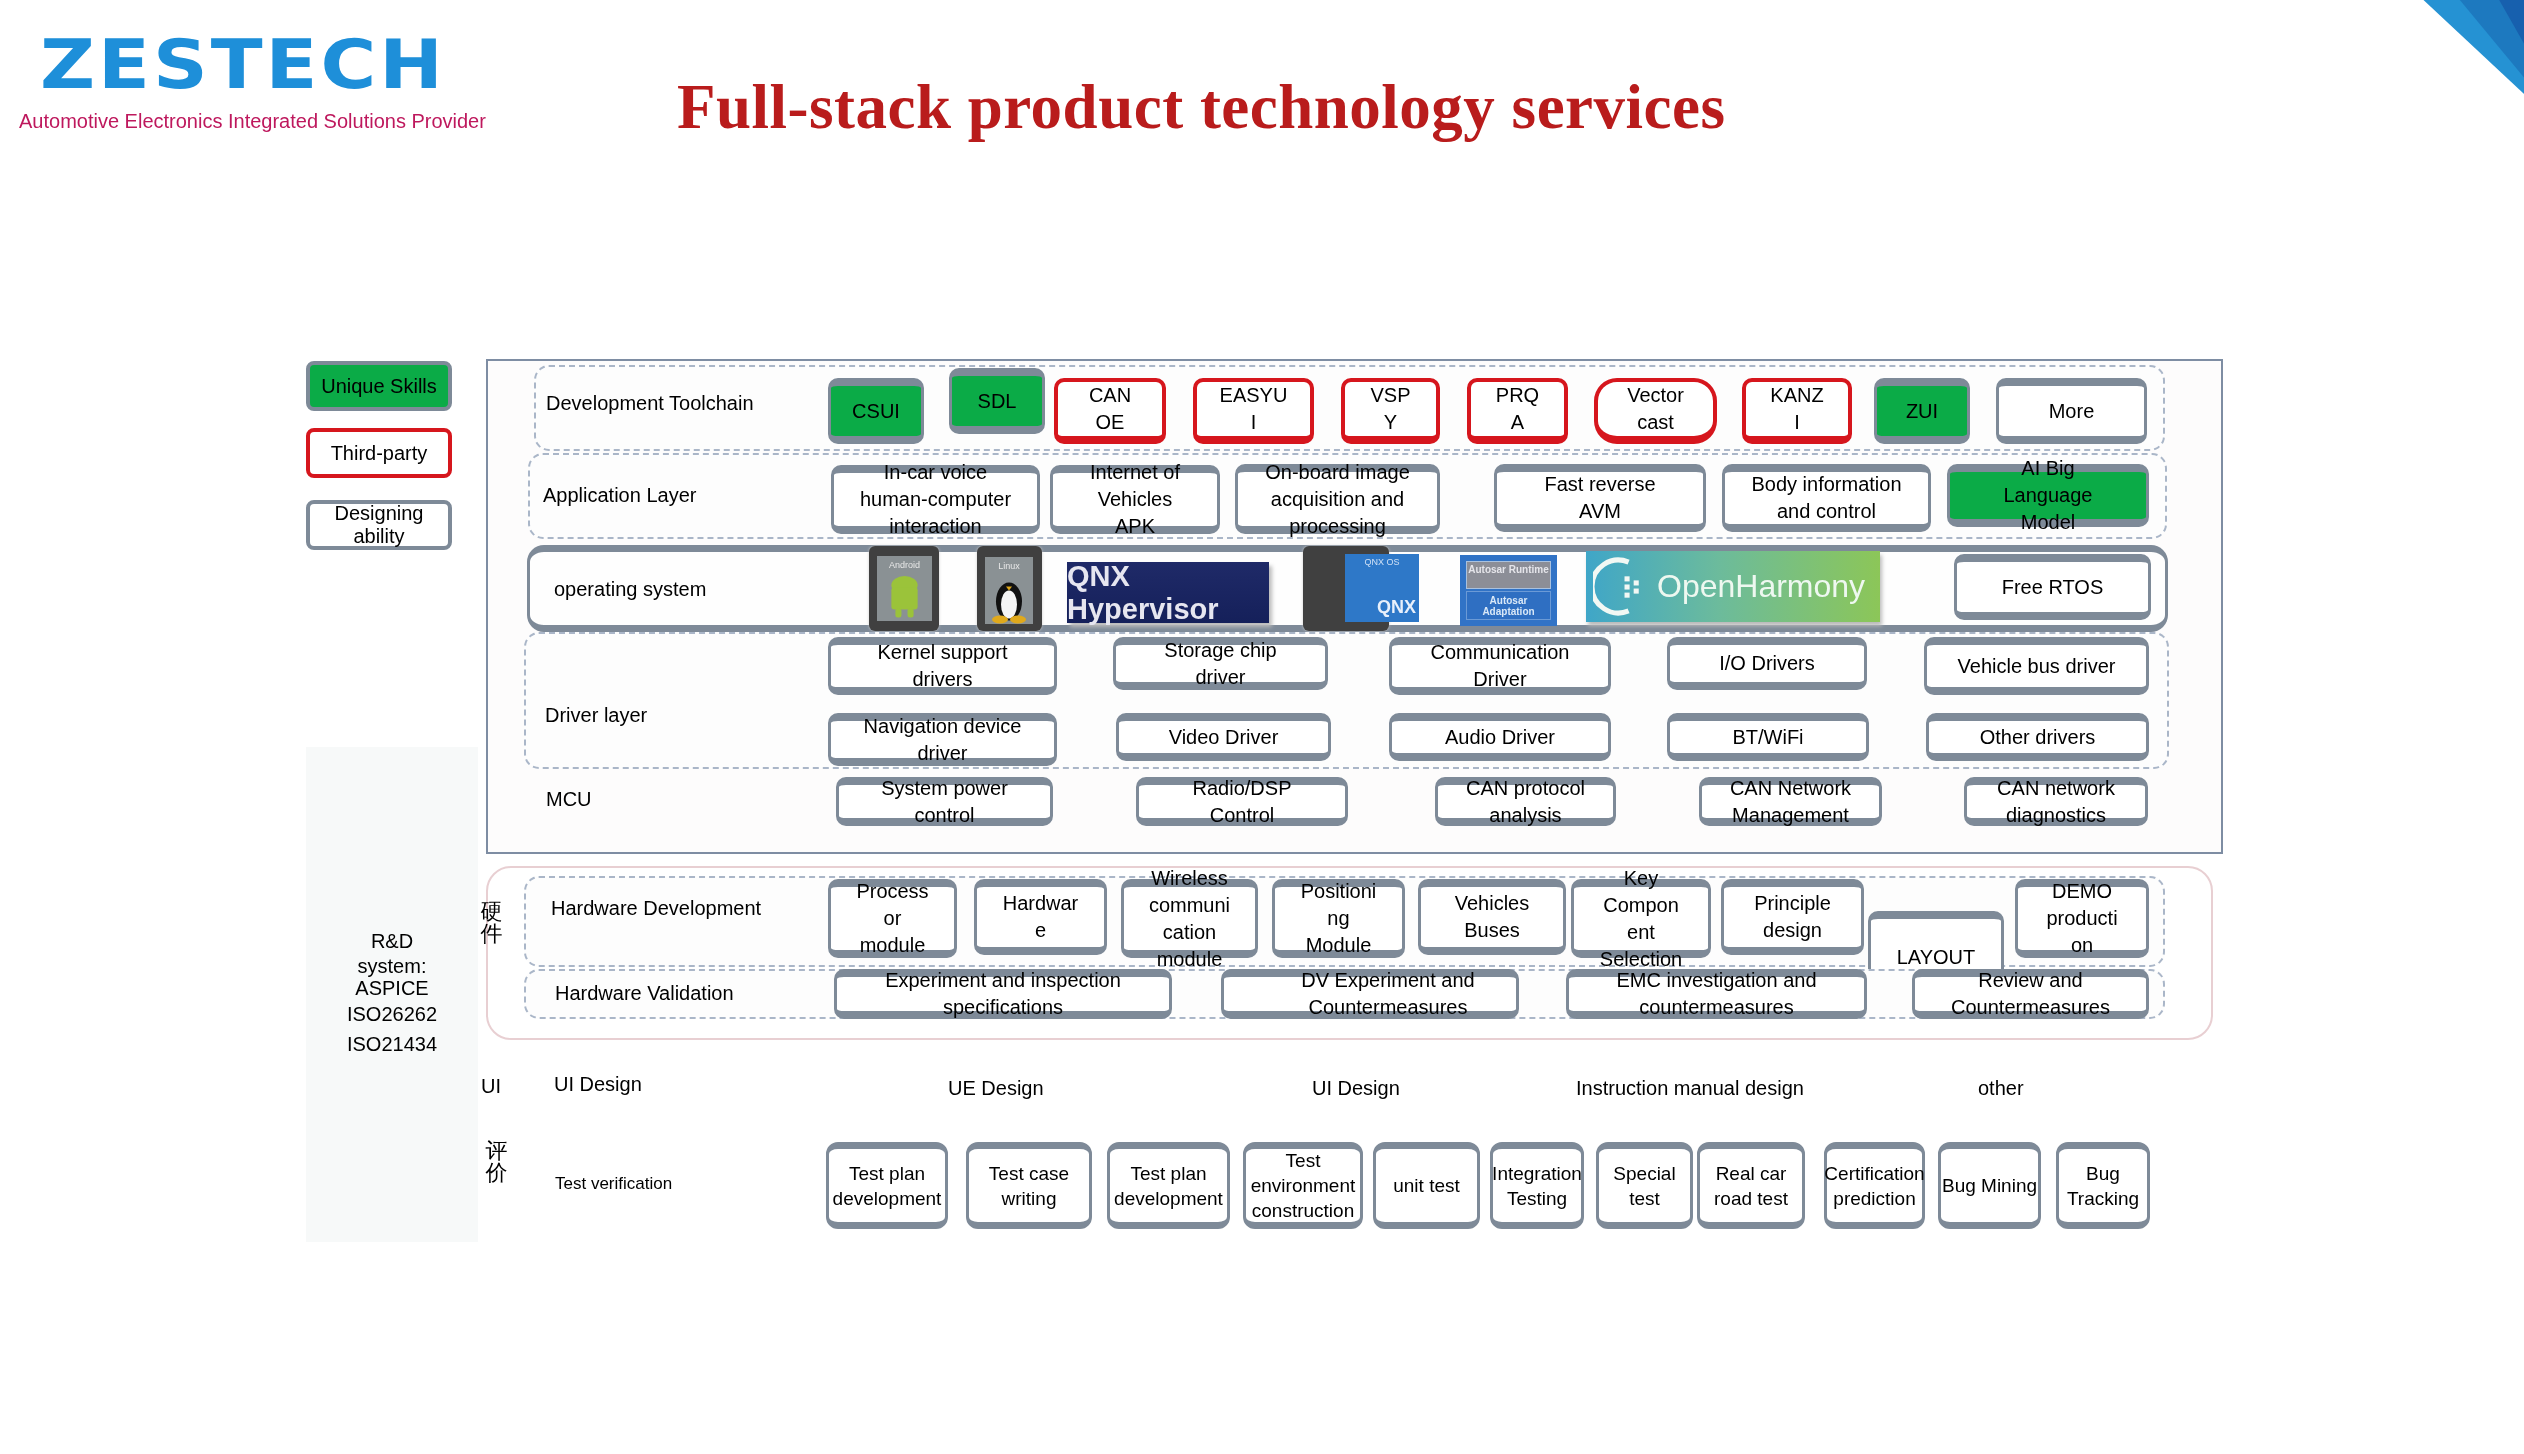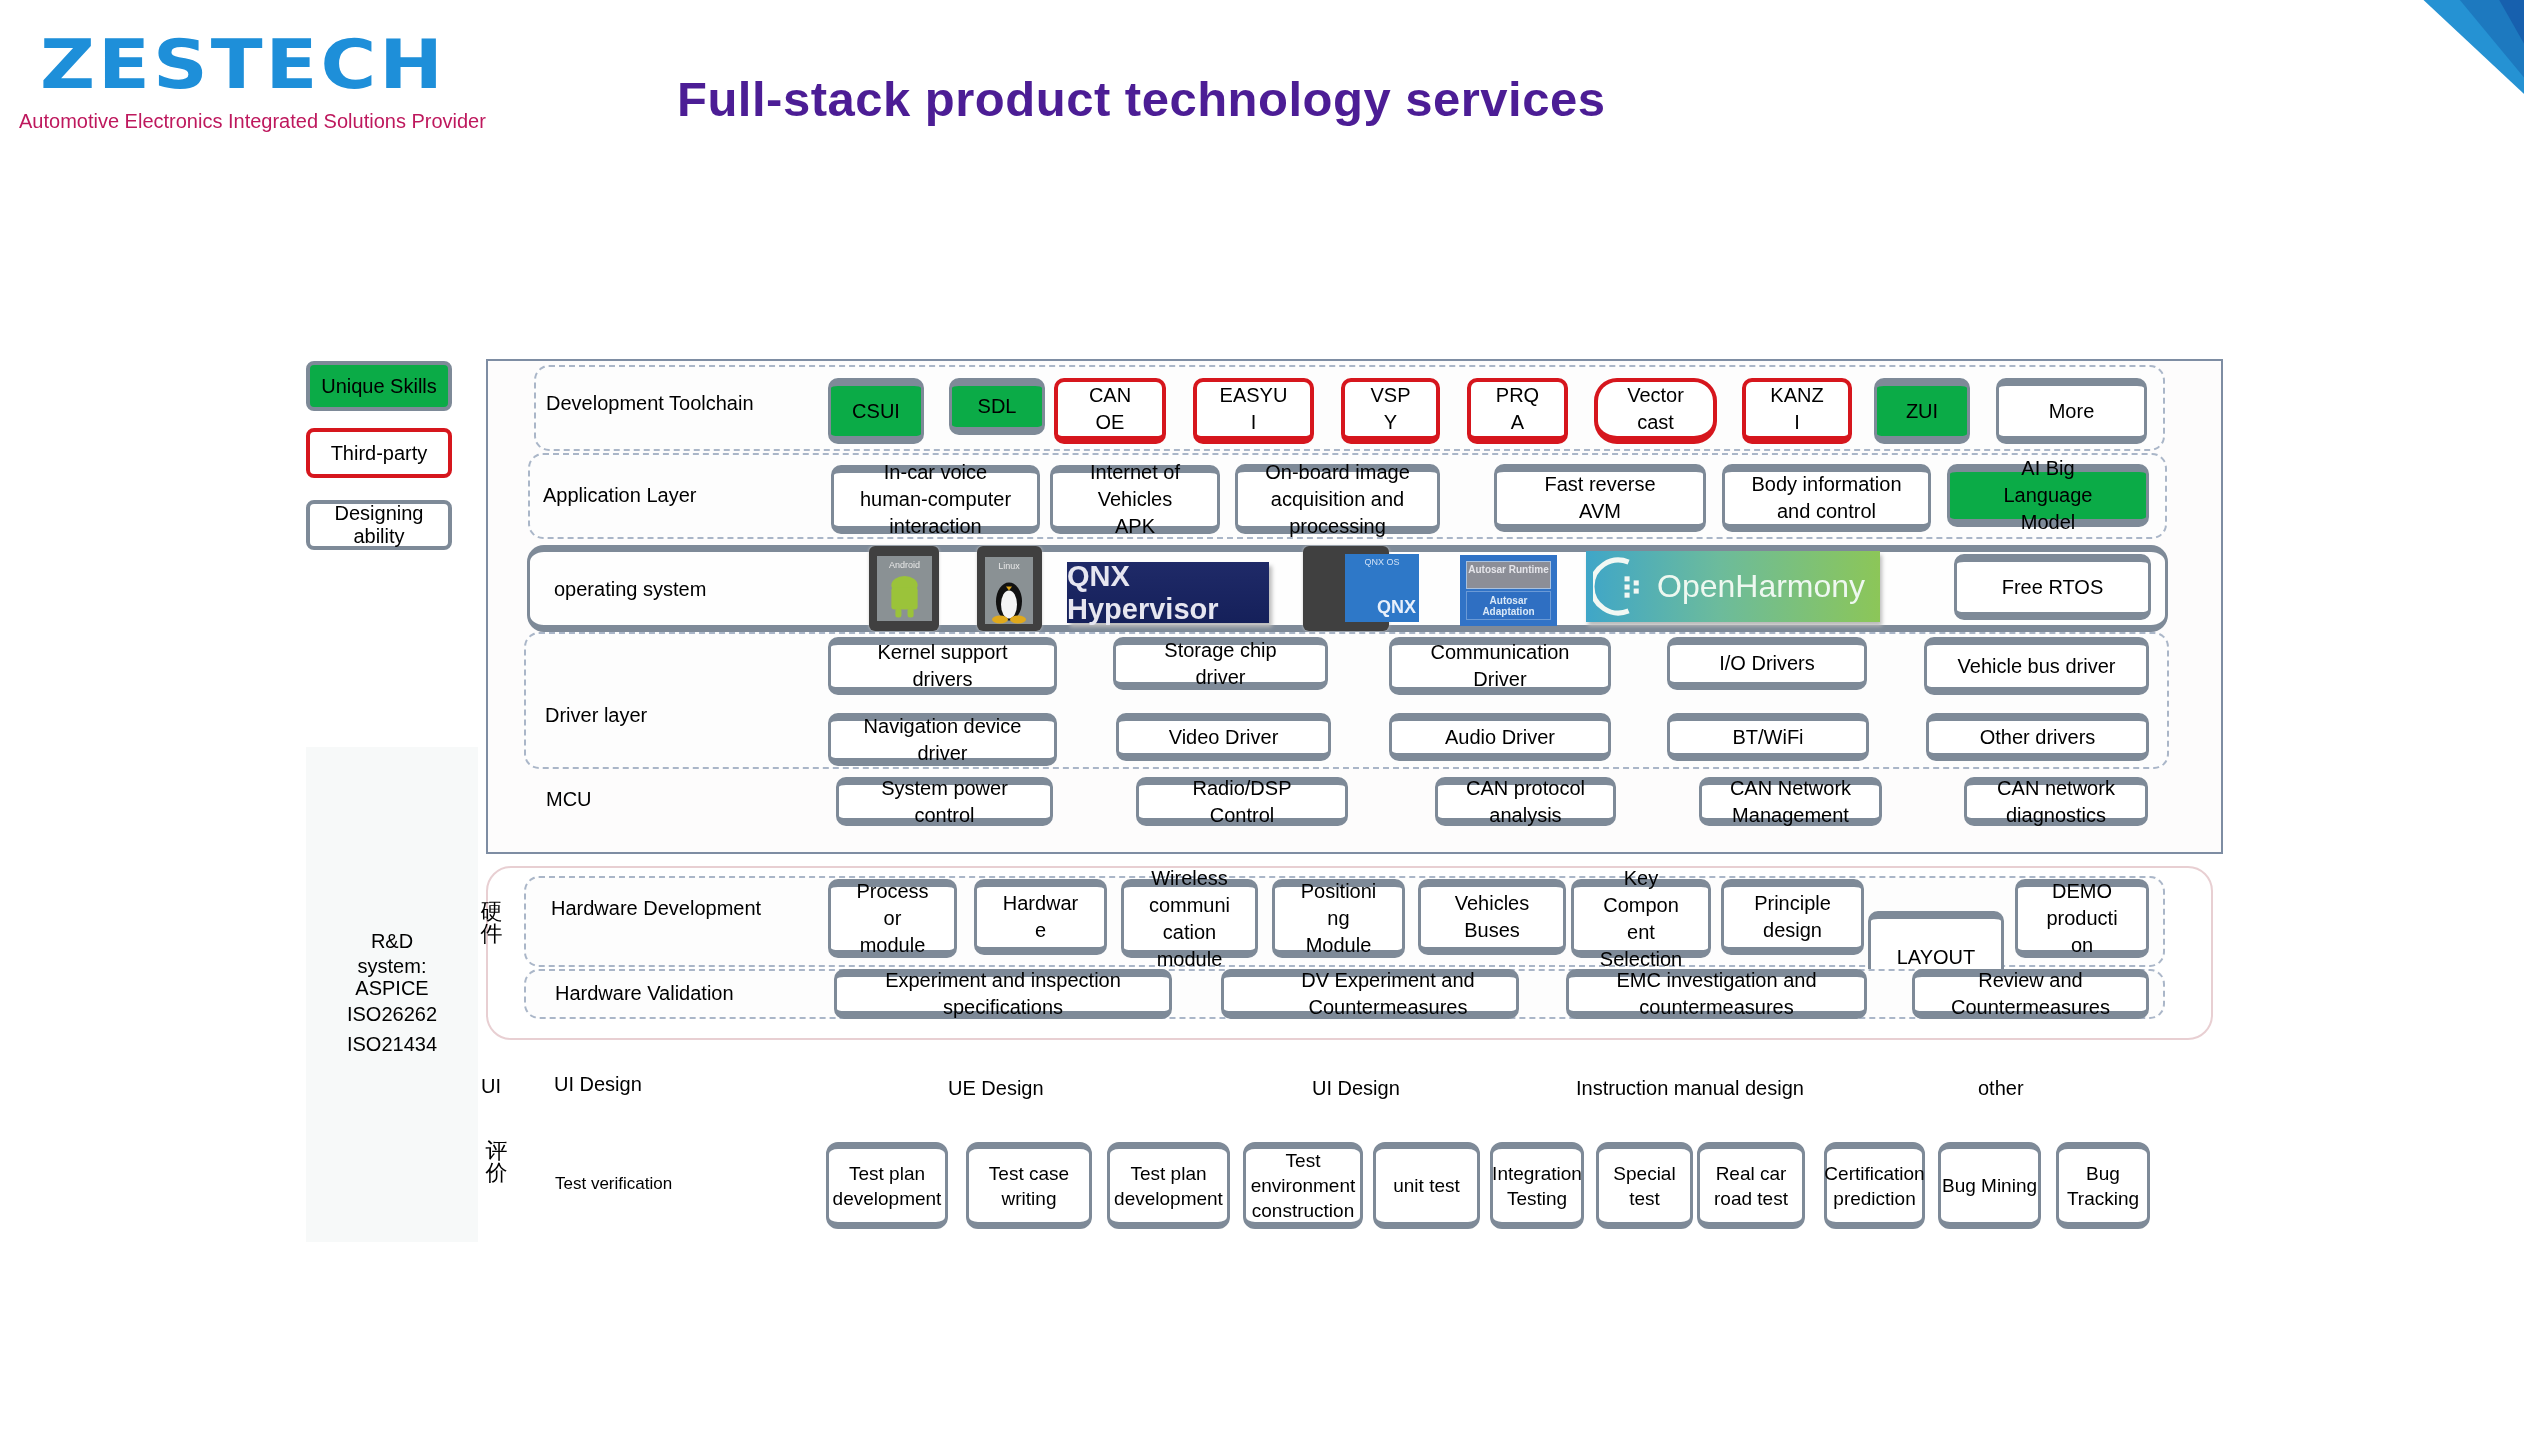--- a/index.html
+++ b/index.html
@@ -7,21 +7,21 @@
          font-family:"Liberation Sans", "DejaVu Sans", sans-serif; color:#000; }
 
   
   .corner { position:absolute; right:0; top:0; width:212px; height:151px; }
 
   
   .logo { position:absolute; left:40px; top:30px; font-family:"DejaVu Sans", sans-serif;
           font-weight:bold; font-size:76px; letter-spacing:3px; color:#1e8fd9;
           transform:scaleY(0.9); transform-origin:left top; line-height:1; }
   .tagline { position:absolute; left:19px; top:110px; font-size:20px; color:#be185d; }
-  .title { position:absolute; left:677px; top:71px; font-size:49px; font-weight:bold; color:#4c1d95; letter-spacing:0.5px; }
+  .title { position:absolute; left:677px; top:71px; font-size:63px; font-weight:bold; color:#b91c1c; letter-spacing:0.5px;font-family:Liberation Serif, serif; }
 
   
   .legend { position:absolute; left:306px; width:146px; height:50px; box-sizing:border-box;
             border-radius:8px; display:flex; align-items:center; justify-content:center;
             text-align:center; font-size:20px; line-height:23px; }
   .lg-green { background:#0bab47; border:4.5px solid #7e8a98; }
   .lg-red { background:#fff; border:4.5px solid #d6161d; }
   .lg-gray { background:#fff; border:4.5px solid #7e8a98; }
 
   
@@ -104,21 +104,21 @@
 <div class="sw-frame"></div>
 
 <div class="row" style="left:534px;top:365px;width:1631px;height:86px;"></div>
 <div class="row-label" style="left:546px;top:392px;">Development Toolchain</div>
 <div id="toolchain-items">
     <div class="box green" style="left: 828px; top: 378px; width: 96px; height: 66px;">
       <div>
         <span>CSUI</span>
       </div>
     </div>
-    <div class="box green" style="left: 949px; top: 378px; width: 96px; height: 57px;">
+    <div class="box green" style="left: 949px; top: 368px; width: 96px; height: 66px;">
       <div>
         <span>SDL</span>
       </div>
     </div>
     <div class="box red" style="left: 1054px; top: 378px; width: 112px; height: 66px;">
       <div>
         <span>CAN</span>
         <span>OE</span>
       </div>
     </div>

